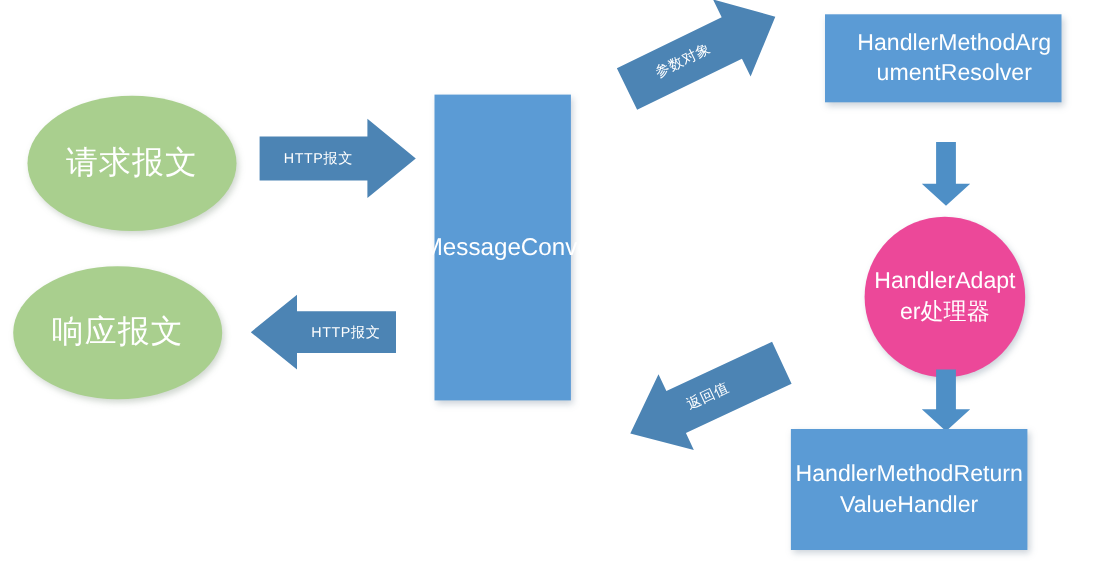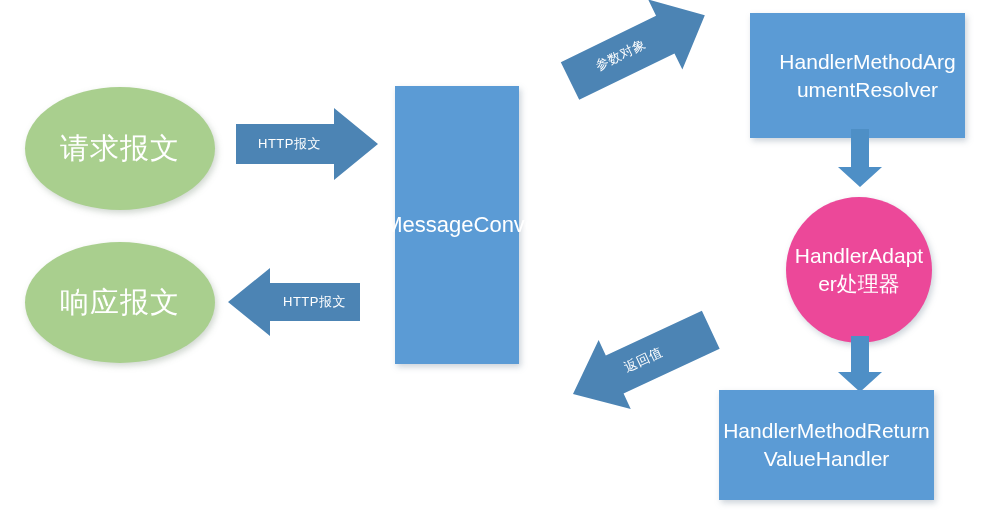--- a/index.html
+++ b/index.html
@@ -107,21 +107,21 @@
 </style>
 </head>
 <body>
 
 <div id="canvas">
 
   <div class="ellipse" style="left:25px; top:87px; width:190px; height:123px;">
     <span class="label">请求报文</span>
   </div>
 
-  <div class="ellipse" style="left:25px; top:242px; width:190px; height:121px;">
+  <div class="ellipse" style="left:12px; top:242px; width:190px; height:121px;">
     <span class="label">响应报文</span>
   </div>
 
   <div class="arrow-wrap" style="left:236px; top:108px; width:142px; height:72px;">
     <svg width="142" height="72" viewBox="0 0 142 72">
       <polygon class="arrow-shape" points="0,16 98,16 98,0 142,36 98,72 98,56 0,56"></polygon>
     </svg>
     <span class="arrow-label" style="left:22px; top:27px;">HTTP报文</span>
   </div>
 
@@ -143,21 +143,21 @@
     <span class="arrow-label" style="left:30px; top:29px;">参数对象</span>
   </div>
 
   <div class="arrow-wrap" style="left:573px; top:356px; width:152px; height:76px; transform:rotate(-25deg); transform-origin:0 50%;">
     <svg width="152" height="76" viewBox="0 0 152 76">
       <polygon class="arrow-shape" points="0,38 46,0 46,17 152,17 152,59 46,59 46,76"></polygon>
     </svg>
     <span class="arrow-label" style="left:58px; top:28px;">返回值</span>
   </div>
 
-  <div class="box" style="left:750px; top:13px; width:215px; height:125px;padding-left:20px;">
+  <div class="box" style="left:750px; top:13px; width:215px; height:80px;padding-left:20px;">
     <span class="label">HandlerMethodArgumentResolver</span>
   </div>
 
   <div class="arrow-wrap vconn" style="left:838px; top:129px; width:44px; height:58px;">
     <svg width="44" height="58" viewBox="0 0 44 58">
       <polygon class="arrow-shape" points="13,0 31,0 31,38 44,38 22,58 0,38 13,38"></polygon>
     </svg>
   </div>
 
   <div class="circle" style="left:786px; top:197px; width:146px; height:146px;">

